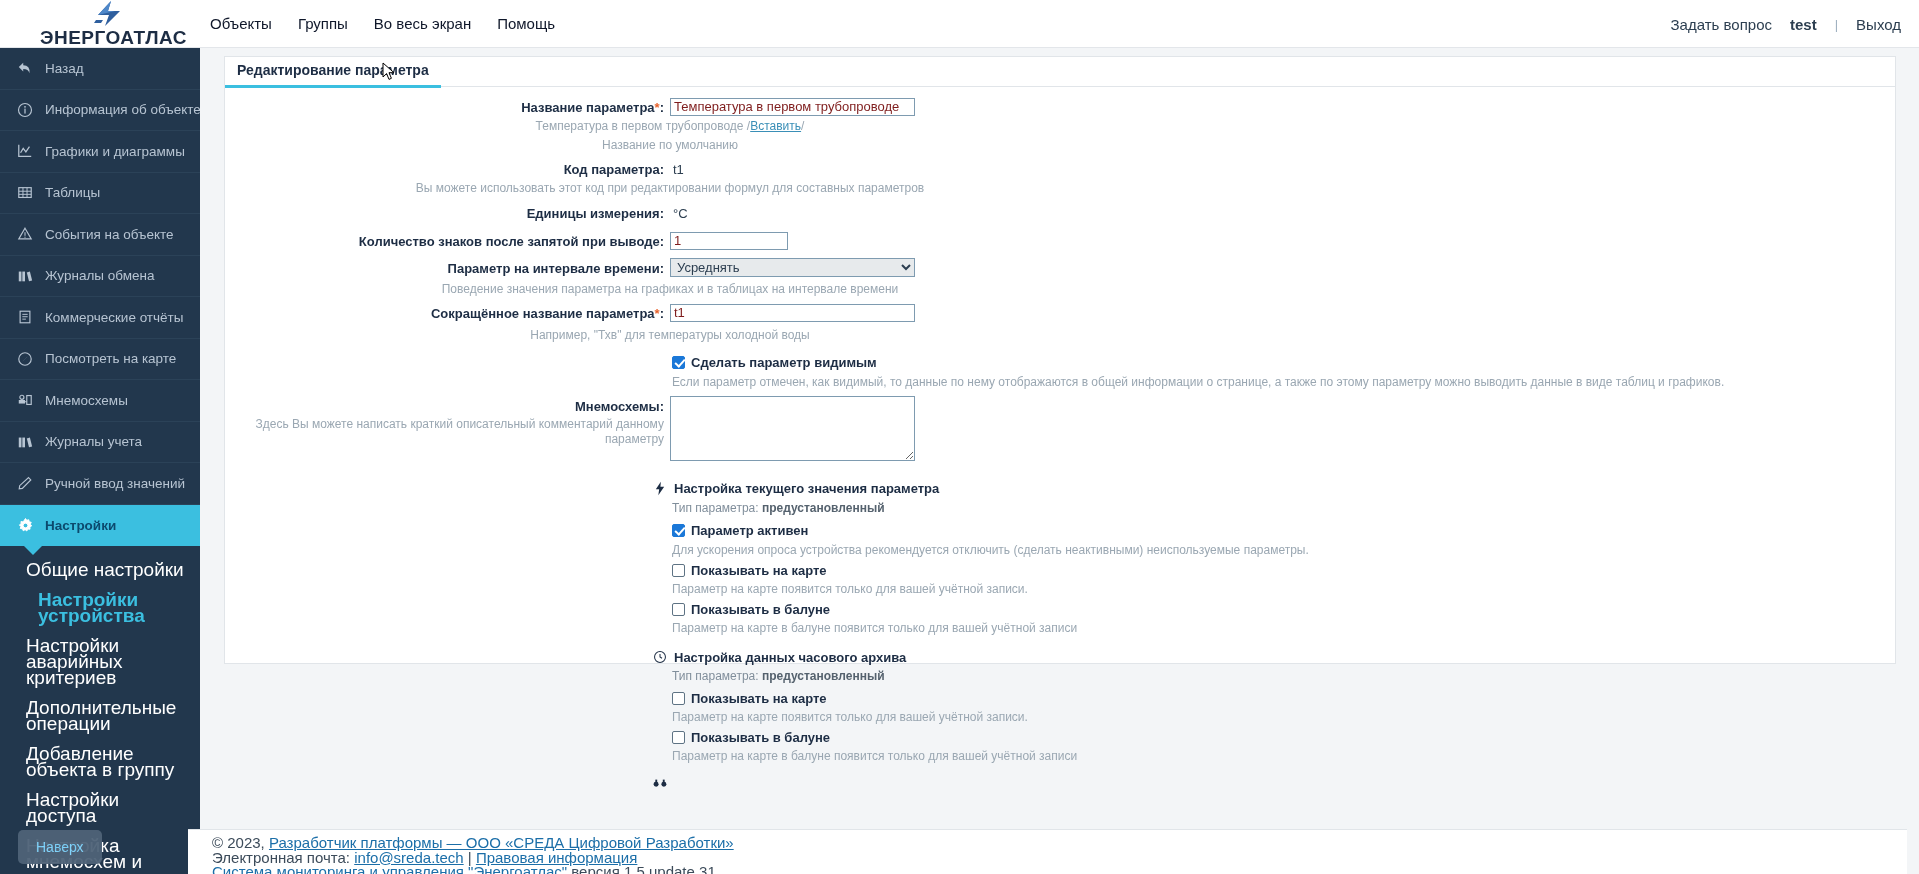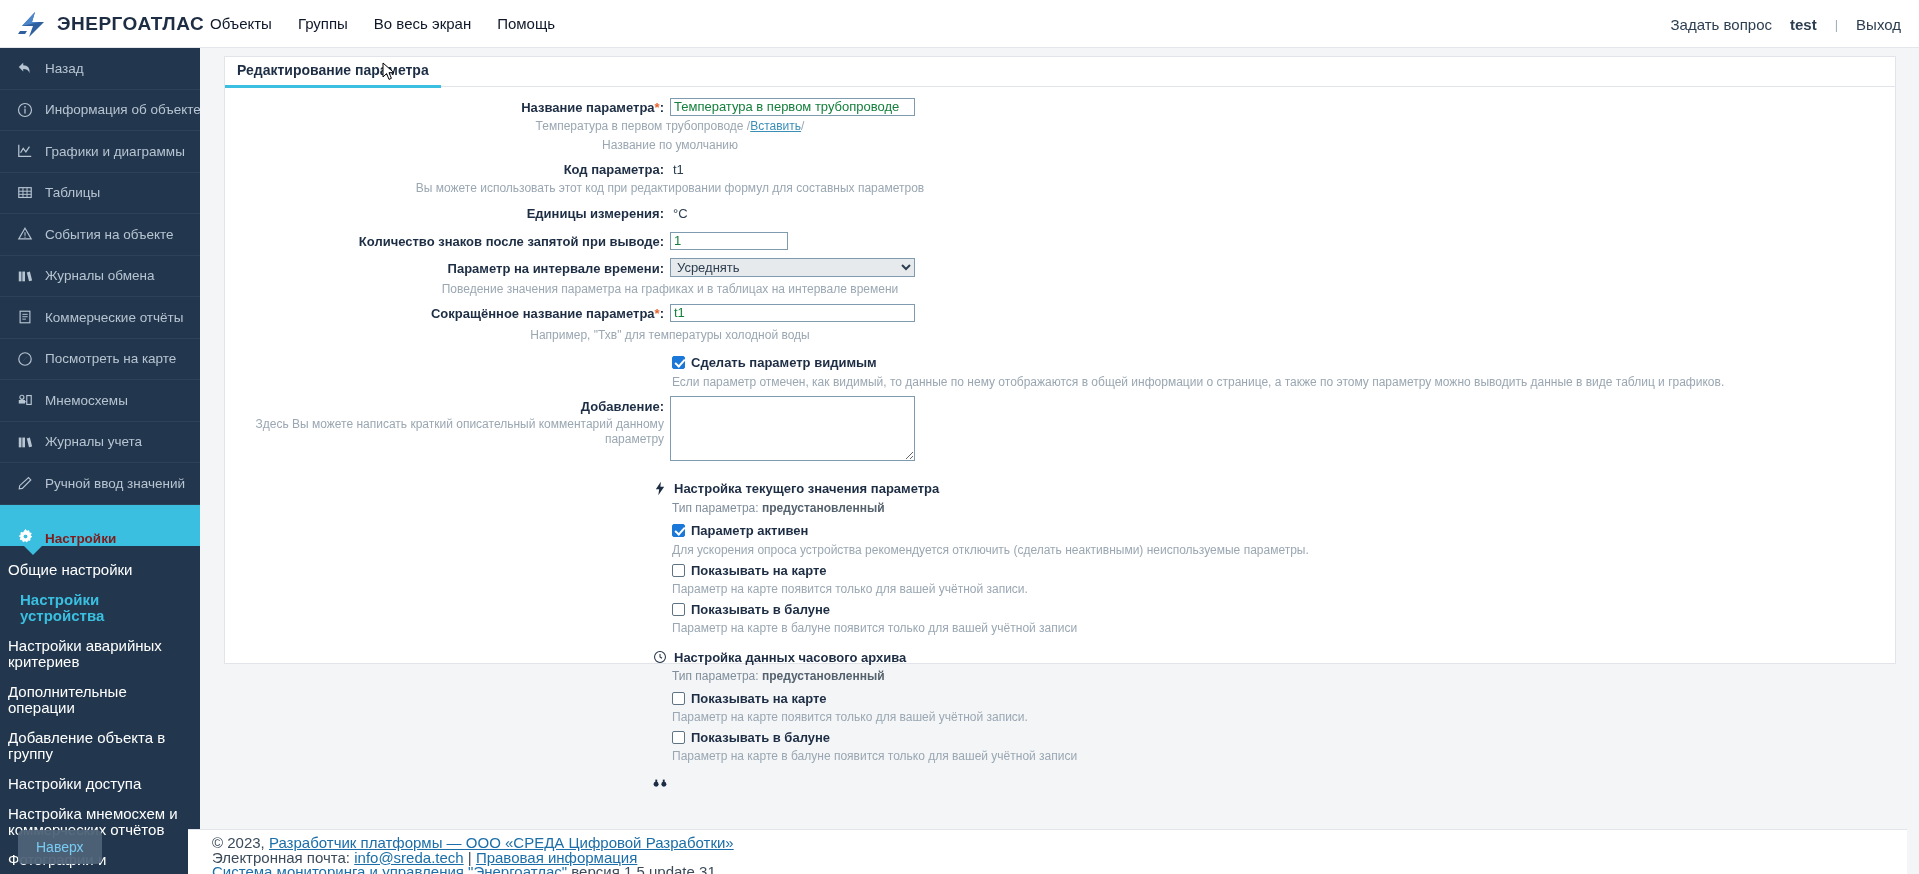--- a/index.html
+++ b/index.html
@@ -12,21 +12,21 @@
   }
 
   
   .topbar {
     position: absolute; top: 0; left: 0;
     width: 1919px; height: 48px;
     background: #ffffff;
     border-bottom: 1px solid #e3e6ea;
     display: flex; align-items: center;
   }
-  .brand { display: flex; align-items: center; padding-left: 18px; width: 200px; }
+  .brand { display: flex; align-items: center; padding-left: 18px; width: 200px; flex-direction: column; }
   .brand-logo { width: 30px; height: 28px; flex: none; }
   .brand-text {
     font-size: 19px; font-weight: bold; letter-spacing: .5px;
     color: #1d2d44; margin-left: 9px; white-space: nowrap;
   }
   .topnav { display: flex; align-items: center; margin-left: 10px; gap: 26px; }
   .topnav a {
     font-size: 15px; color: #0f172a; text-decoration: none; white-space: nowrap;
   }
   .topright {
@@ -46,30 +46,30 @@
   }
   .sb-item {
     display: flex; align-items: center;
     height: 41.5px; padding-left: 14px;
     color: #b7c4d2; font-size: 13.5px;
     border-bottom: 1px solid #2b4258;
     white-space: nowrap;
   }
   .sb-item .ic { width: 22px; height: 20px; flex: none; margin-right: 9px;
                  display: flex; align-items: center; justify-content: center; }
-  .sb-item.active { background: #3bbfe0; color: #7f1d1d; font-weight: bold; border-bottom: none; align-items: flex-end; }
+  .sb-item.active { background: #3bbfe0; color: #0c4a6e; font-weight: bold; border-bottom: none; }
   .sb-item.active .ic svg { fill: #ffffff; stroke: #ffffff; }
   .sb-caret {
     width: 0; height: 0; margin-left: 24px;
     border-left: 9px solid transparent; border-right: 9px solid transparent;
     border-top: 9px solid #3bbfe0;
   }
   .sb-sub {
-    display: block; padding: 7px 14px 7px 8px;
-    color: #ffffff; font-size: 15px; line-height: 16px;
+    display: block; padding: 7px 14px 7px 26px;
+    color: #ffffff; font-size: 19px; line-height: 16px;
     text-decoration: none;
   }
   .sb-sub.cur { color: #3bbfe0; font-weight: bold; margin-left: 12px; }
   .totop {
     position: absolute; left: 18px; bottom: 10px;
     background: #4f6378; color: #7dd3fc;
     padding: 9px 18px; border-radius: 5px;
     font-size: 14px; opacity: .95;
   }
 
@@ -104,21 +104,21 @@
   .fld { flex: 1 1 auto; }
   .hint {
     font-size: 12px; color: #9aa7b2; line-height: 15px;
   }
   .hint.right { width: 445px; text-align: right; padding-right: 6px; flex: none; }
   .hint.center { width: 890px; text-align: center; }
   .hint a { color: #3a8fb7; }
 
   input.txt {
     font-family: "Liberation Sans", sans-serif;
-    font-size: 13px; color: #15803d;
+    font-size: 13px; color: #7f1d1d;
     border: 1px solid #7e9bb0; background: #fff;
     height: 18px; padding: 1px 3px;
   }
   select.sel {
     font-family: "Liberation Sans", sans-serif;
     font-size: 13px; color: #2c3e50;
     border: 1px solid #7e9bb0; background: #e7eaec;
     height: 19px; width: 245px; padding: 0 2px;
   }
   textarea.ta {
@@ -384,21 +384,21 @@
       </div>
       <div class="hint center" style="margin-top:3px">Например, "Тхв" для температуры холодной воды</div>
 
       <div class="ck-row" style="margin-top:12px">
         <span class="ck on"></span>
         <span class="ck-lab">Сделать параметр видимым</span>
       </div>
       <div class="sub-note" style="margin-top:4px">Если параметр отмечен, как видимый, то данные по нему отображаются в общей информации о странице, а также по этому параметру можно выводить данные в виде таблиц и графиков.</div>
 
       <div class="row" style="margin-top:6px">
-        <div class="lab">Добавление:</div>
+        <div class="lab">Мнемосхемы:</div>
         <div class="fld">
           <textarea class="ta" style=""></textarea>
         </div>
       </div>
       <div class="hint right" style="margin-top:-48px">Здесь Вы можете написать краткий описательный комментарий данному параметру</div>
 
       <div class="sec-head" style="margin-top:34px">
         <span class="sec-ic">
           <svg viewBox="0 0 14 18" width="12" height="15">
               <path d="M8 1 L2 10 L6 10 L5 17 L12 7 L7.5 7 Z" fill="#1d2d44"></path>

